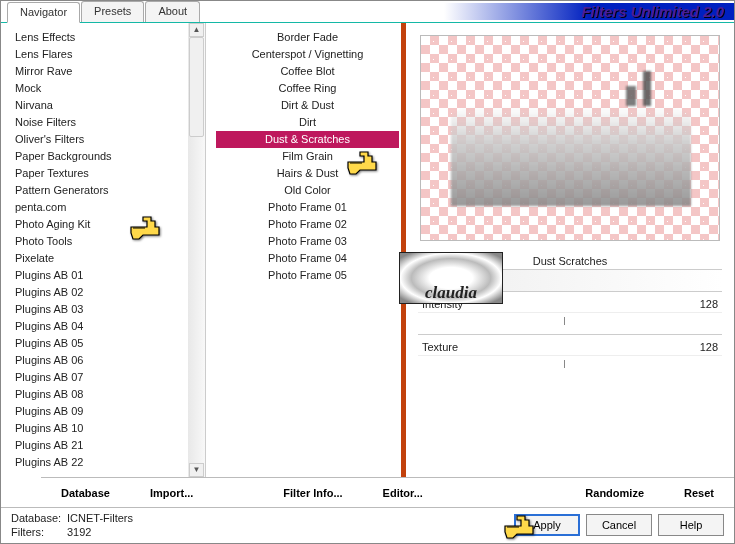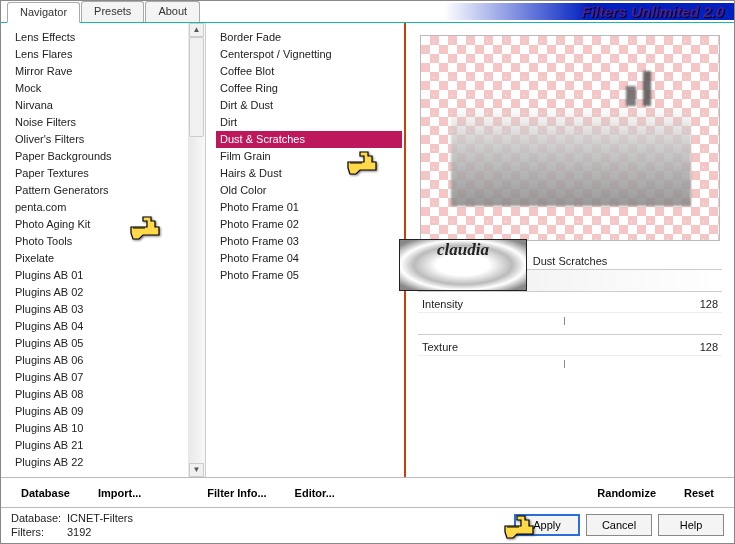--- a/index.html
+++ b/index.html
@@ -9,21 +9,21 @@
   .tabs { display: flex; padding-left: 6px; }
   .tab { padding: 3px 12px; border: 1px solid #aaa; border-bottom: none; margin-right: 1px; background: #f4f4f4; color: #333; cursor: pointer; font-size: 11px; border-radius: 3px 3px 0 0; }
   .tab.active { background: #fff; border-bottom: 1px solid #fff; position: relative; top: 1px; }
   .title-wrap { position: relative; margin-left: auto; }
   .title-bg { position: absolute; right: 0; top: 2px; width: 290px; height: 17px; background: linear-gradient(to right, #fff 0%, #0020c0 50%); z-index: 0; }
   .title-text { position: relative; z-index: 1; color: #4c1d95; font-weight: bold; font-style: italic; font-size: 15px; padding: 2px 10px 0 0; text-align: right; width: 280px; text-shadow: 1px 1px 0 #001; }
 
   .main { display: flex; height: 454px; }
   .col { overflow-y: auto; height: 100%; padding: 6px 2px 6px 10px; }
   .col1 { width: 205px; border-right: 1px solid #ccc; position: relative; }
-  .col2 { width: 200px; border-right: 2px solid #c2410c; }
+  .col2 { width: 200px; border-right: 5px solid #c2410c; text-align: center; }
   .col3 { flex: 1; padding: 12px; }
   .list-item { padding: 1px 4px; white-space: nowrap; color: #222; cursor: pointer; line-height: 15px; }
   .list-item.selected { background: #be185d; color: #fff; }
   
   .scroll-shadow { position: absolute; right: 0; top: 0; width: 17px; height: 100%; background: linear-gradient(to right, #e8e8e8, #f8f8f8); }
   .scroll-thumb { position: absolute; right: 1px; top: 14px; width: 15px; height: 100px; background: #f0f0f0; border: 1px solid #ccc; border-radius: 2px; }
   .scroll-arrow { position: absolute; right: 1px; width: 15px; height: 14px; background: #f0f0f0; border: 1px solid #ccc; text-align: center; line-height: 12px; font-size: 8px; color: #555; }
   .sa-up { top: 0; }
   .sa-down { bottom: 0; }
 
@@ -36,30 +36,30 @@
     background-position: 0 0, 0 9px, 9px -9px, -9px 0;
     background-color: #fff;
     border: 1px solid #bbb;
     position: relative;
     margin: 0 auto 10px auto;
   }
   .city { position: absolute; left: 30px; top: 60px; width: 240px; height: 110px; background: linear-gradient(to top, #888 0%, #aaa 30%, #ccc 60%, transparent 90%); border-radius: 50% 50% 0 0 / 20% 20% 0 0; filter: blur(1px); opacity: 0.85; }
   .city::after { content:""; position:absolute; right: 40px; top: -25px; width: 8px; height: 35px; background: #555; }
   .city::before { content:""; position:absolute; right: 55px; top: -10px; width: 10px; height: 20px; background: #666; }
 
-  .watermark { position: absolute; left: 398px; top: 238px; width: 128px; height: 52px; background: radial-gradient(ellipse at center, #fff 30%, #bbb 55%, #fff 70%, #888 90%); border: 1px solid #222; z-index: 50; display: flex; align-items: flex-start; justify-content: center; }
+  .watermark { position: absolute; left: 398px; top: 251px; width: 104px; height: 52px; background: radial-gradient(ellipse at center, #fff 30%, #bbb 55%, #fff 70%, #888 90%); border: 1px solid #222; z-index: 50; display: flex; align-items: flex-end; justify-content: center; }
   .watermark span { font-family: cursive; font-style: italic; font-weight: bold; color: #222; font-size: 17px; }
 
   .param-name { text-align: center; padding: 4px 0 2px 0; color: #222; }
   .param-track { height: 22px; background: linear-gradient(to right, #eee, #fff); border-top: 1px solid #ccc; margin-bottom: 0; }
   .param-row { display: flex; justify-content: space-between; padding: 6px 4px 2px 4px; font-size: 11px; color: #222; border-top: 1px solid #ccc; }
   .param-slider { height: 22px; border-top: 1px solid #eee; position: relative; }
   .param-slider .tick { position: absolute; left: 48%; top: 4px; width: 1px; height: 8px; background: #888; }
 
-  .btn-row { display: flex; align-items: center; border-top: 1px solid #bbb; padding: 6px 10px; height: 30px; gap: 8px; }
+  .btn-row { display: flex; align-items: center; border-top: 1px solid #bbb; padding: 6px 10px; height: 30px; gap: 20px; margin-left: 40px; }
   .btn-row .spacer { flex: 1; }
   .link-btn { font-weight: bold; padding: 2px 10px; cursor: pointer; }
   
   .footer { display: flex; align-items: center; padding: 4px 10px 6px 10px; border-top: 1px solid #bbb; height: 36px; position: relative; }
   .footer-info { font-size: 11px; color: #222; line-height: 14px; }
   .footer-info span.lbl { display: inline-block; width: 56px; }
   .btns { margin-left: auto; display: flex; gap: 6px; }
   .win-btn { min-width: 66px; height: 22px; font-size: 11px; border: 1px solid #888; background: #f4f4f4; cursor: pointer; padding: 0 10px; }
   .win-btn.primary { border: 2px solid #2a6fd6; }
 

